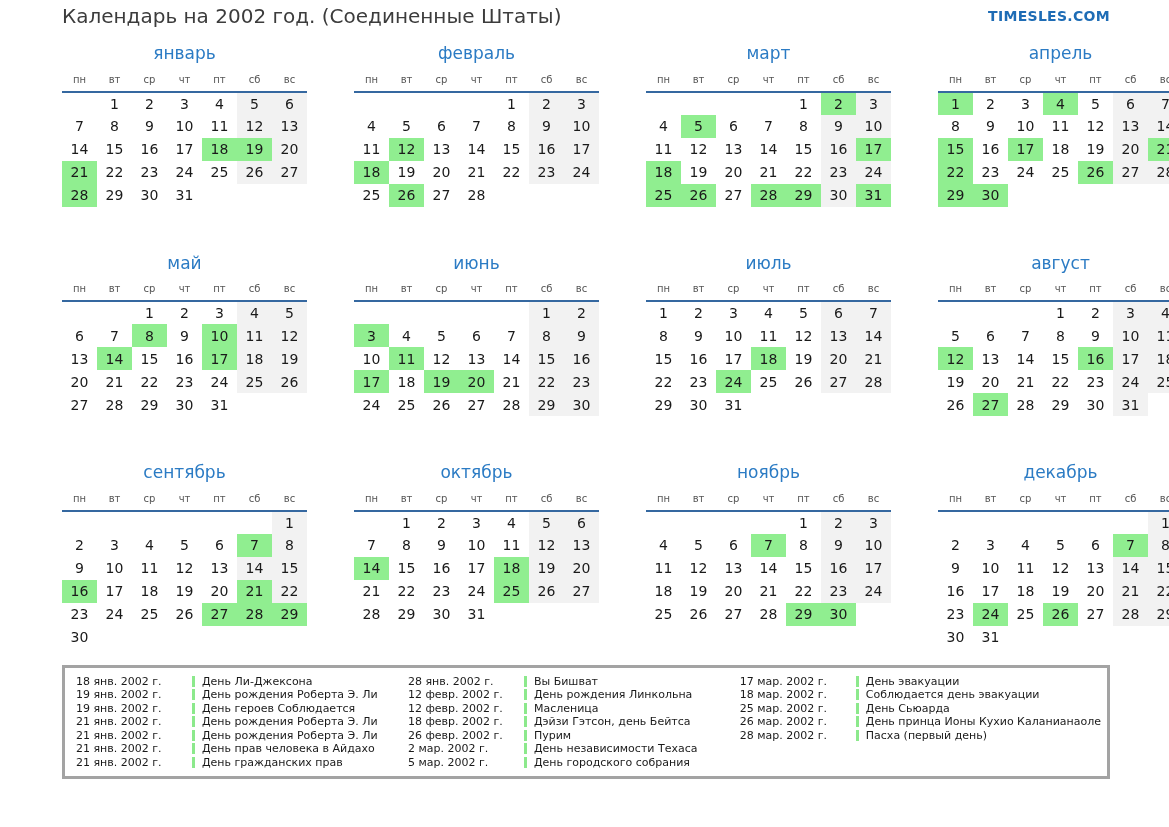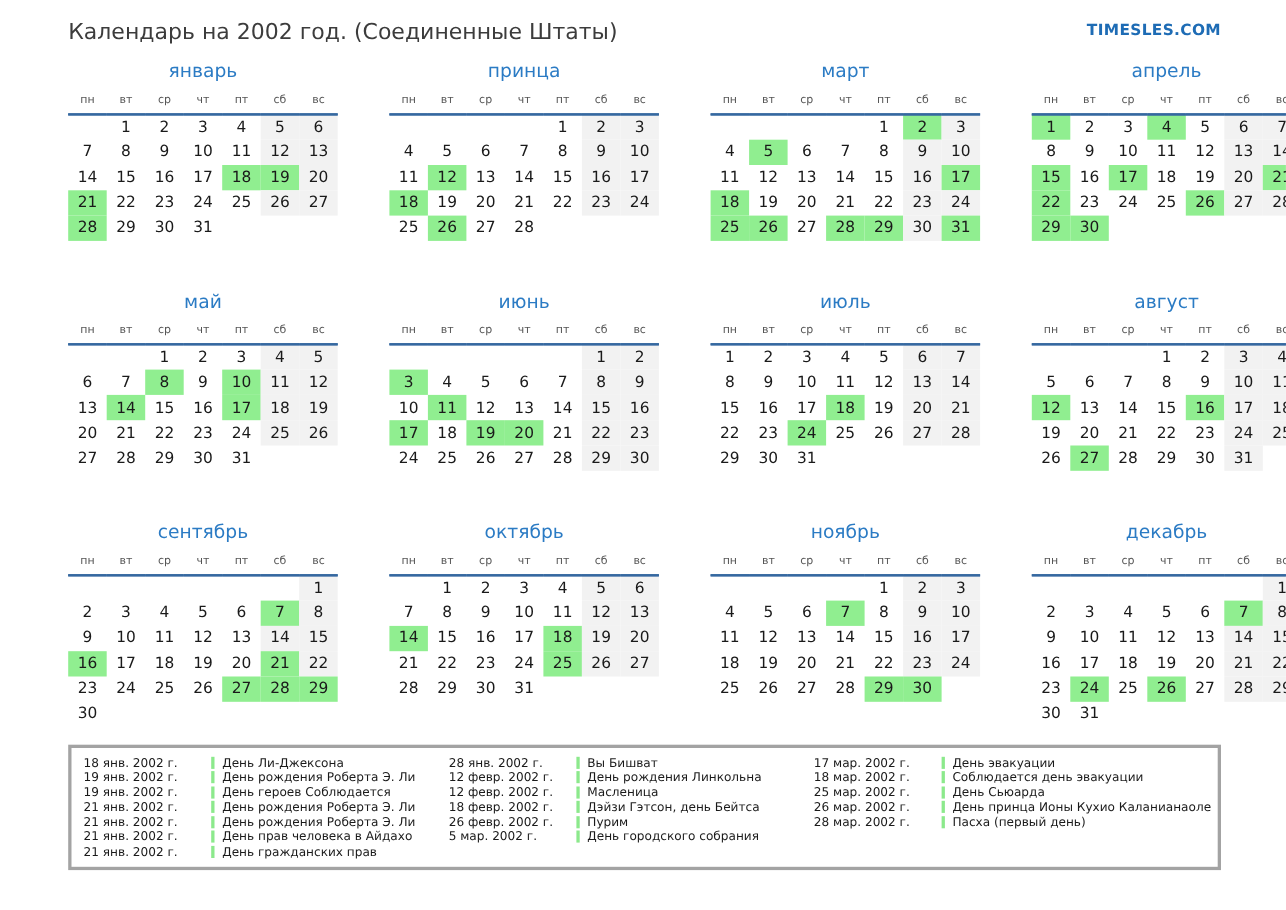--- a/index.html
+++ b/index.html
@@ -3,21 +3,21 @@
 <meta charset="utf-8">
 <style>
   * { box-sizing: border-box; margin: 0; padding: 0; }
   html, body { background: #ffffff; }
   body {
     width: 1169px; height: 827px;
     font-family: "DejaVu Sans", sans-serif;
     color: #1a1a1a;
     overflow: hidden;
   }
-  .page { padding: 16px 59px 0 62px; }
+  .page { padding: 4px 59px 0 62px; }
 
   .header {
     display: flex; justify-content: space-between; align-items: flex-start;
     margin-bottom: 16px;
   }
   .title { font-size: 20px; color: #3c3c3c; font-weight: normal; }
   .brand {
     font-size: 14px; font-weight: bold; letter-spacing: 0.3px;
     color: var(--brand, #1e6cb5); text-decoration: none; margin-top: 4px;
   }
@@ -131,21 +131,21 @@
               <td>30</td>
               <td>31</td>
               <td></td>
               <td></td>
               <td></td>
             </tr>
           </tbody>
         </table>
       </div>
       <div class="month">
-        <div class="month-title">принца</div>
+        <div class="month-title">февраль</div>
         <table class="cal">
           <thead>
             <tr>
               <th>пн</th>
               <th>вт</th>
               <th>ср</th>
               <th>чт</th>
               <th>пт</th>
               <th>сб</th>
               <th>вс</th>
@@ -908,20 +908,25 @@
           <span class="legend-date">18 февр. 2002 г.</span>
           <span class="legend-bar"></span>
           <span class="legend-name">Дэйзи Гэтсон, день Бейтса</span>
         </div>
         <div class="legend-item">
           <span class="legend-date">26 февр. 2002 г.</span>
           <span class="legend-bar"></span>
           <span class="legend-name">Пурим</span>
         </div>
         <div class="legend-item">
+          <span class="legend-date">2 мар. 2002 г.</span>
+          <span class="legend-bar"></span>
+          <span class="legend-name">День независимости Техаса</span>
+        </div>
+        <div class="legend-item">
           <span class="legend-date">5 мар. 2002 г.</span>
           <span class="legend-bar"></span>
           <span class="legend-name">День городского собрания</span>
         </div>
       </div>
     <div class="legend-col">
         <div class="legend-item">
           <span class="legend-date">17 мар. 2002 г.</span>
           <span class="legend-bar"></span>
           <span class="legend-name">День эвакуации</span>

